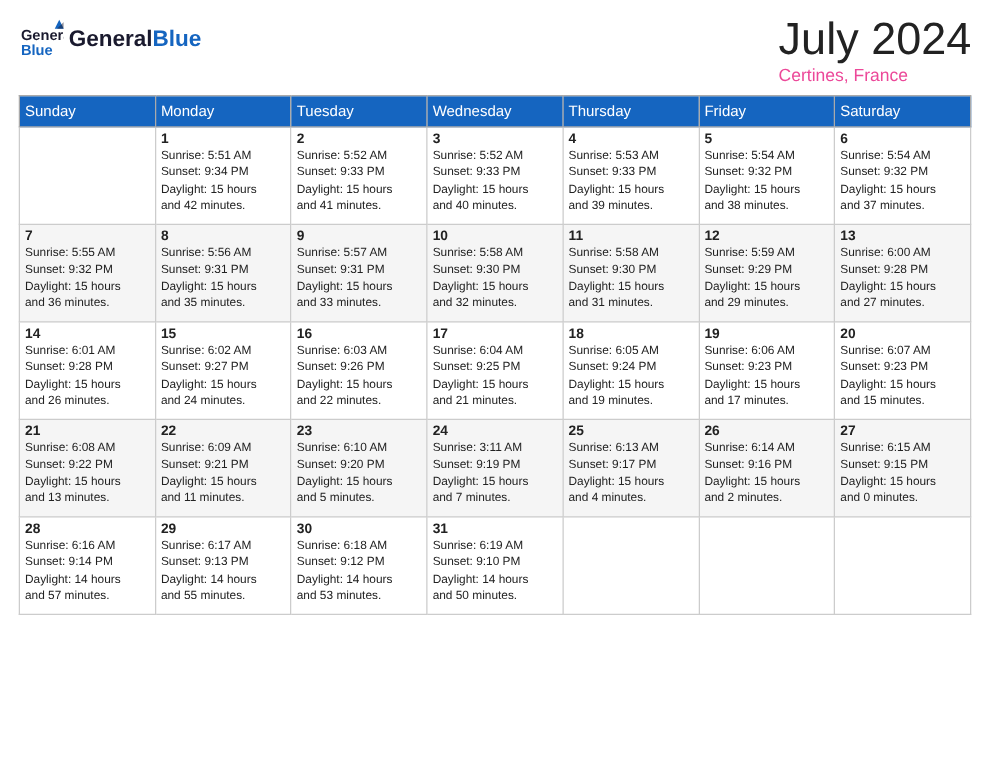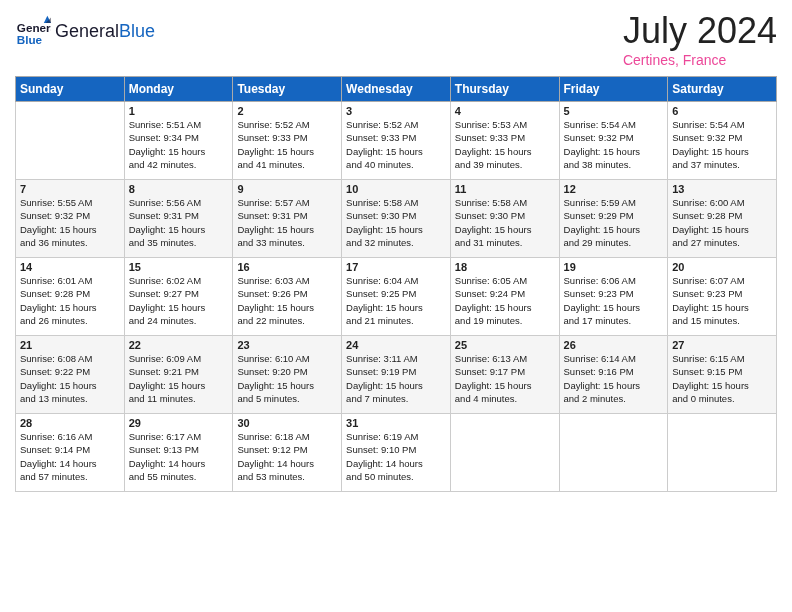--- a/index.html
+++ b/index.html
@@ -20,21 +20,21 @@
       align-items: flex-start;
       margin-bottom: 8px;
     }
     .logo {
       display: flex;
       align-items: center;
       margin-top: 4px;
     }
     .logo-text {
       font-size: 18px;
-      font-weight: normal;
+      font-weight: bold;
       color: #1a1a2e;
       line-height: 1.1;
     }
     .logo-text .blue { color: #1565c0; }
     .logo-icon {
       width: 36px;
       height: 36px;
       margin-right: 4px;
     }
     .title-block {
@@ -50,21 +50,21 @@
     }
     table {
       width: 100%;
       border-collapse: collapse;
       table-layout: fixed;
     }
     thead th {
       background-color: #1565c0;
       color: #fff;
       font-size: 12px;
-      font-weight: bold;
+      font-weight: normal;
       padding: 5px 4px;
       text-align: left;
       border: 1px solid #aaa;
     }
     tbody td {
       border: 1px solid #ccc;
       vertical-align: top;
       padding: 3px 4px;
       font-size: 9.5px;
       color: #222;

